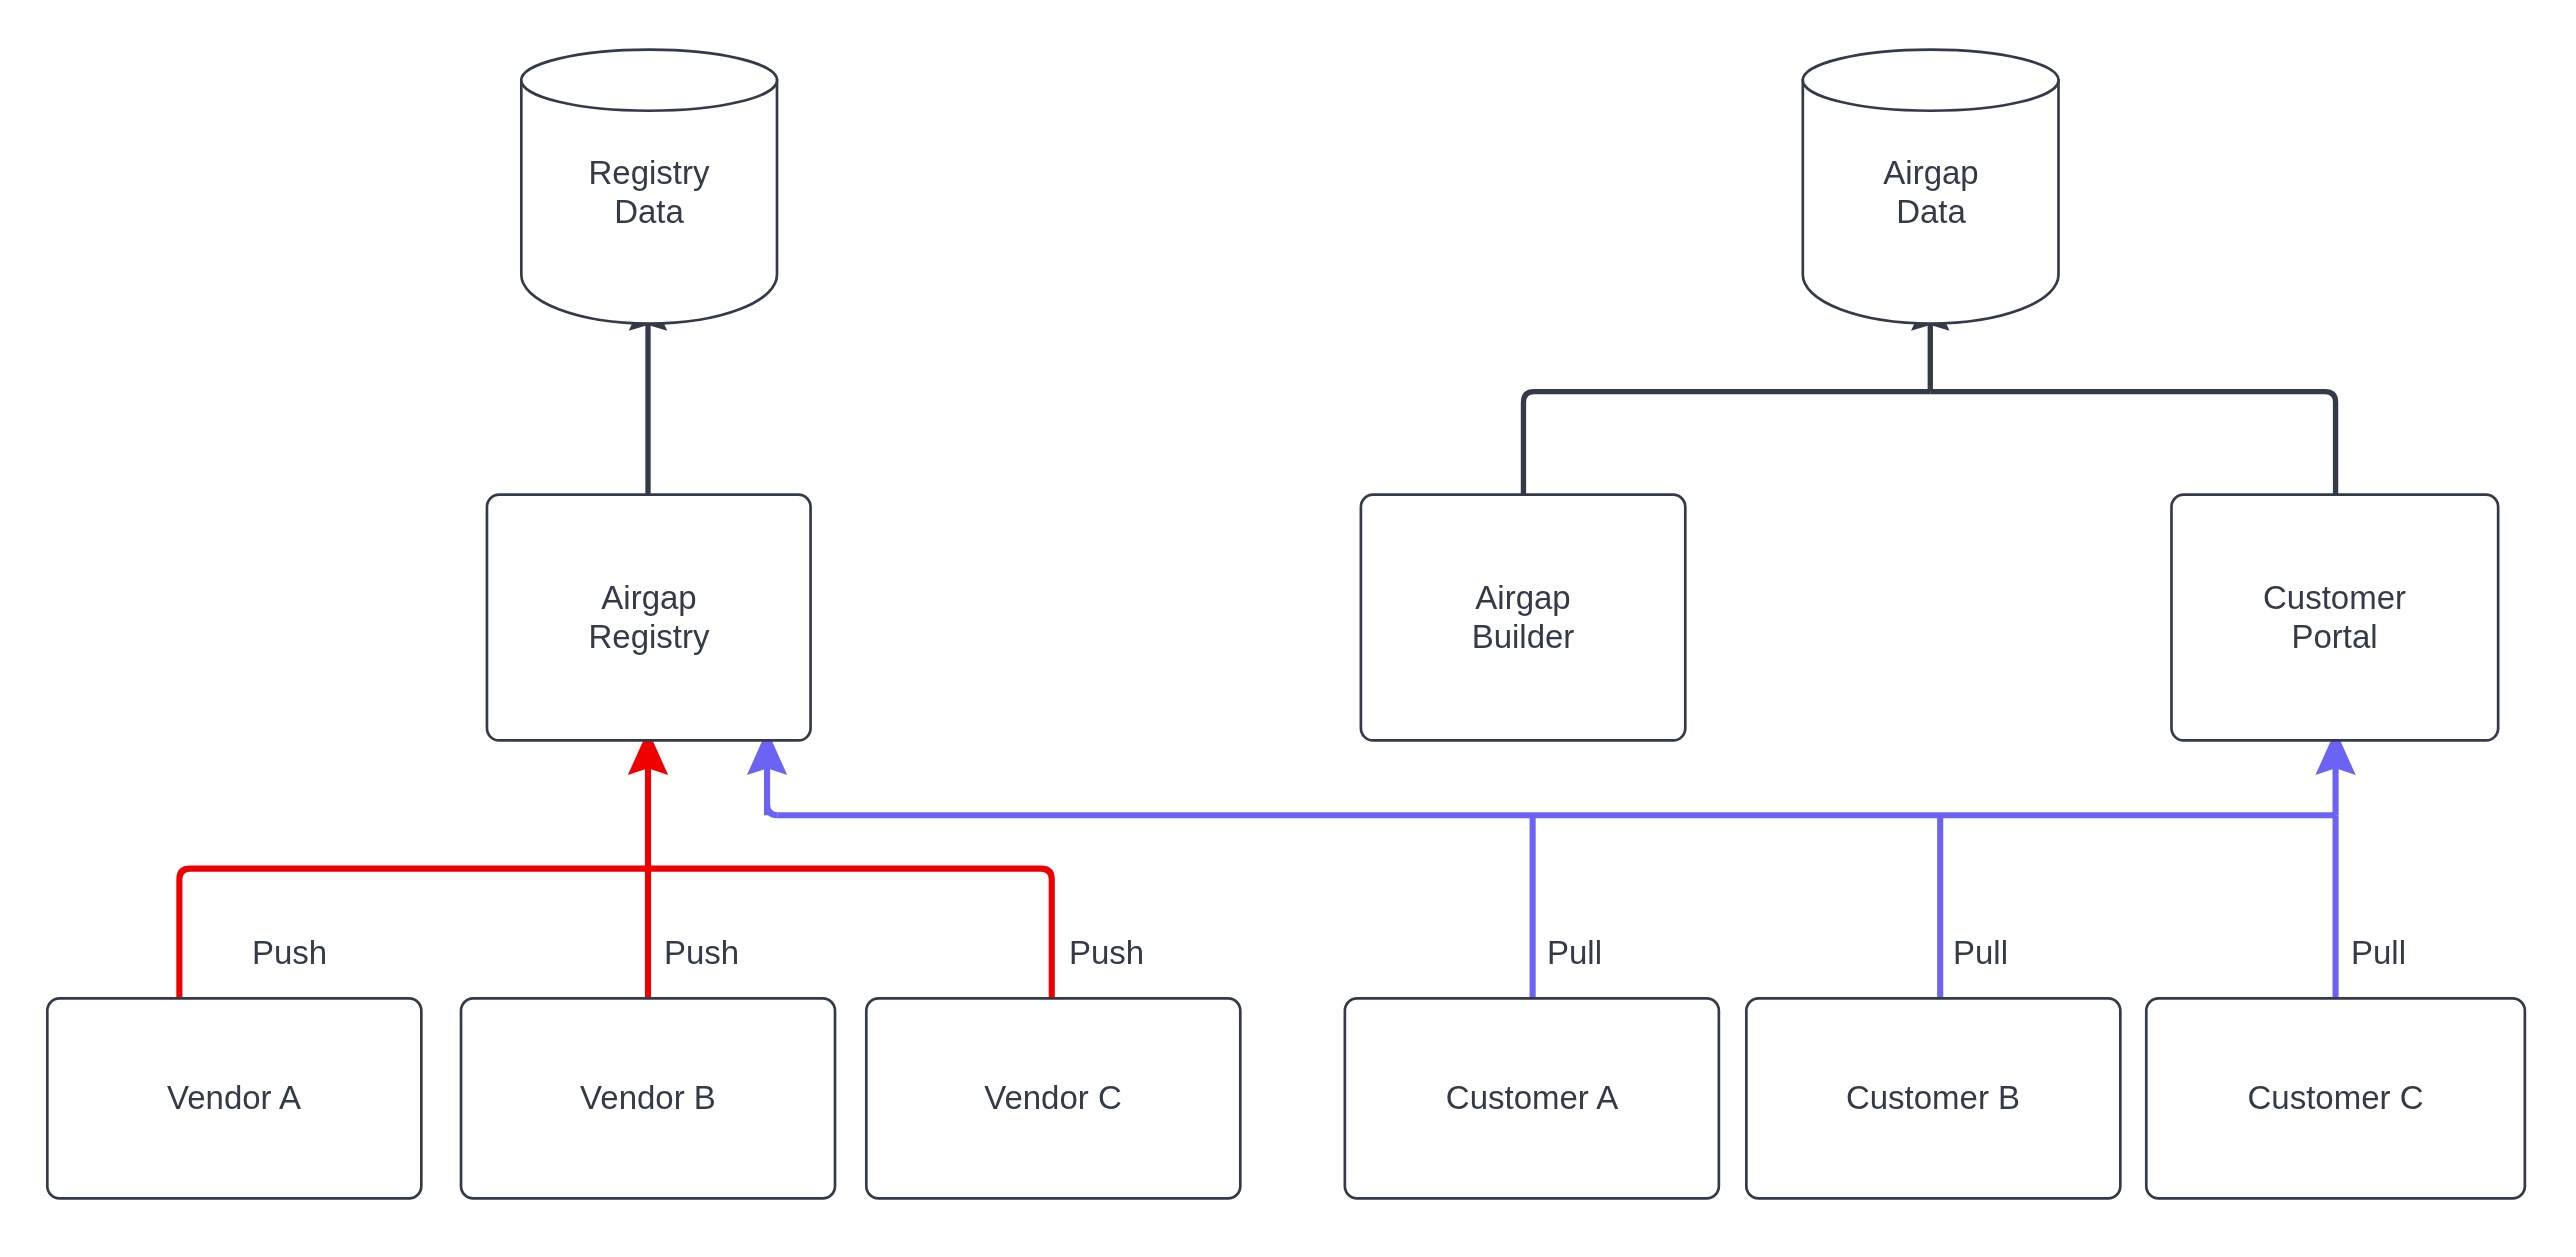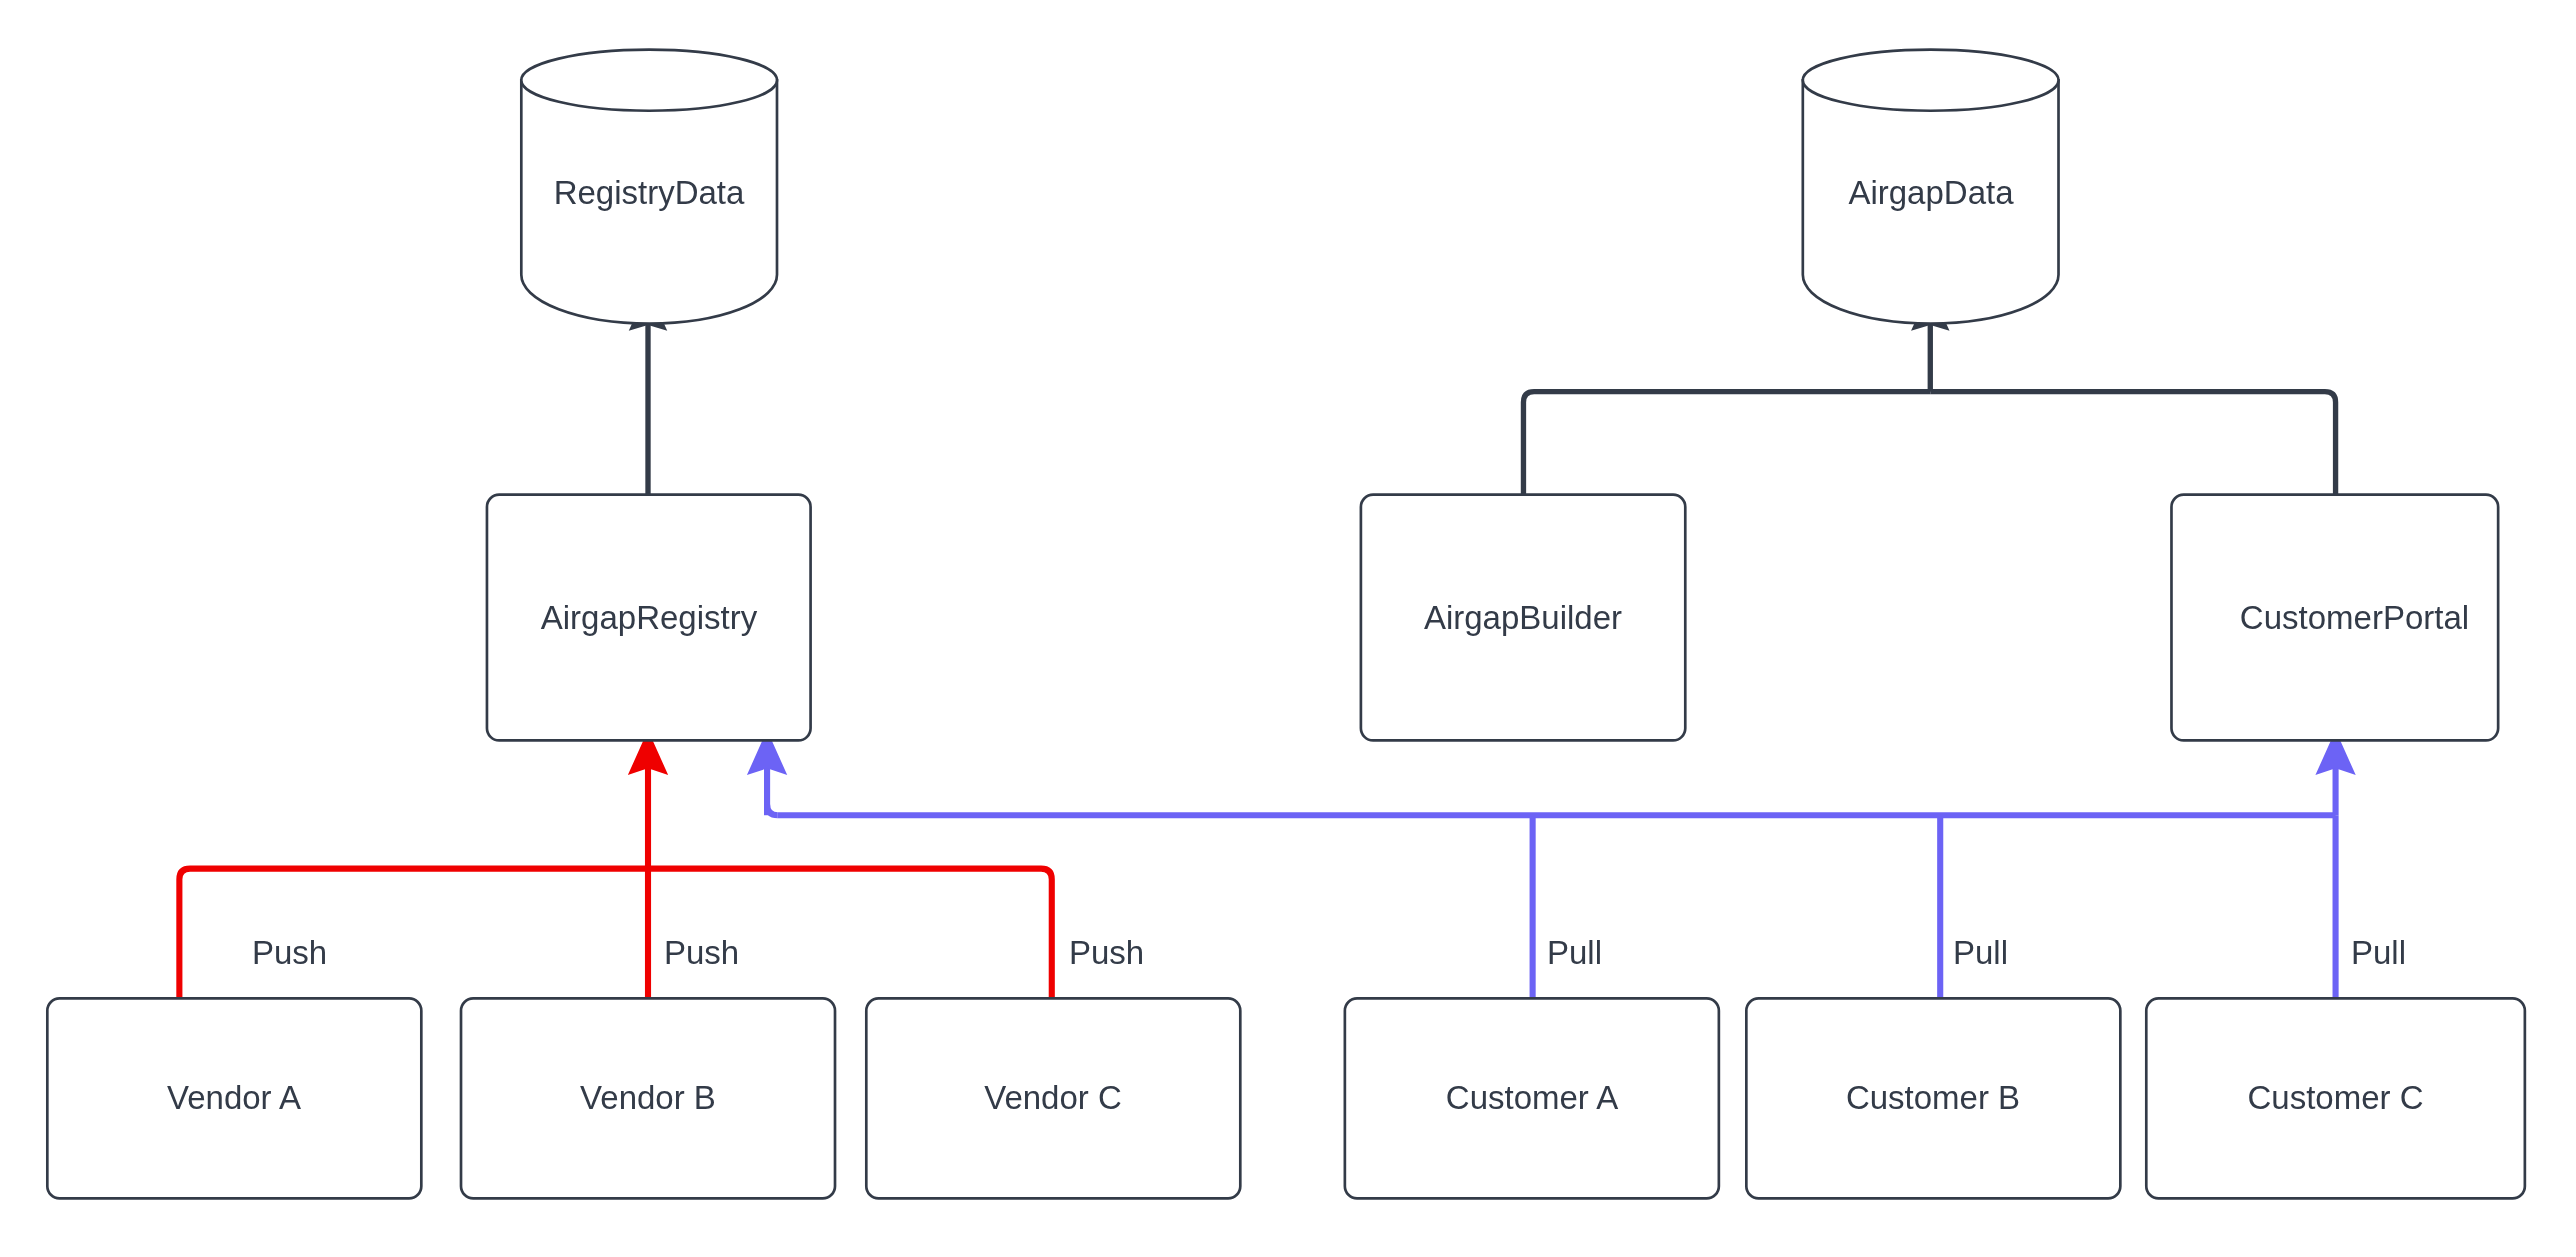--- a/index.html
+++ b/index.html
@@ -18,21 +18,21 @@
   #diagram-svg {
     position: absolute;
     left: 0;
     top: 0;
     width: 2576px;
     height: 1258px;
   }
   .node-label {
     position: absolute;
     display: flex;
-    flex-direction: row;
+    flex-direction: column;
     align-items: center;
     justify-content: center;
     text-align: center;
     color: #333b48;
     font-size: 33px;
     line-height: 1.18;
     pointer-events: none;
     white-space: pre;
   }
   .edge-label {
@@ -112,21 +112,21 @@
   </div>
 
   <div class="node-label" style="left:487px; top:495px; width:324px; height:246px;">
     <span>Airgap</span>
     <span>Registry</span>
   </div>
   <div class="node-label" style="left:1361px; top:495px; width:324px; height:246px;">
     <span>Airgap</span>
     <span>Builder</span>
   </div>
-  <div class="node-label" style="left:2171px; top:495px; width:327px; height:246px;margin-left:20px;">
+  <div class="node-label" style="left:2171px; top:495px; width:327px; height:246px;">
     <span>Customer</span>
     <span>Portal</span>
   </div>
 
   <div class="node-label" style="left:47px; top:998px; width:374px; height:200px;">Vendor A</div>
   <div class="node-label" style="left:461px; top:998px; width:374px; height:200px;border-radius:22px;">Vendor B</div>
   <div class="node-label" style="left:866px; top:998px; width:374px; height:200px;">Vendor C</div>
   <div class="node-label" style="left:1345px; top:998px; width:374px; height:200px;">Customer A</div>
   <div class="node-label" style="left:1746px; top:998px; width:374px; height:200px;">Customer B</div>
   <div class="node-label" style="left:2146px; top:998px; width:379px; height:200px;text-align:center;">Customer C</div>

